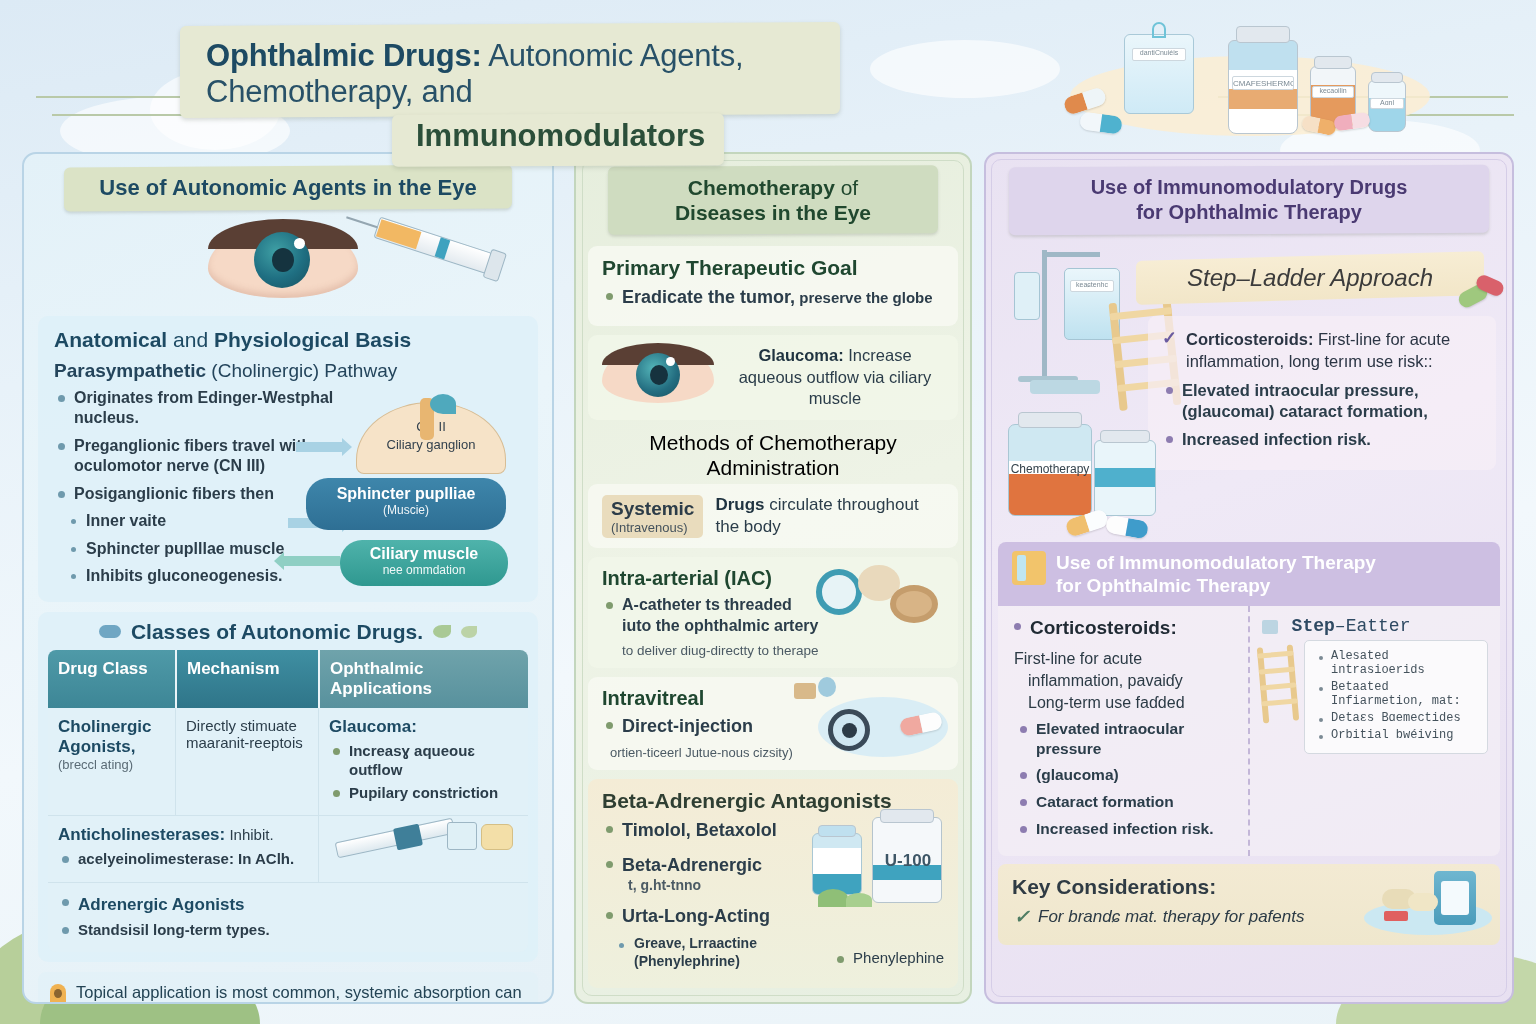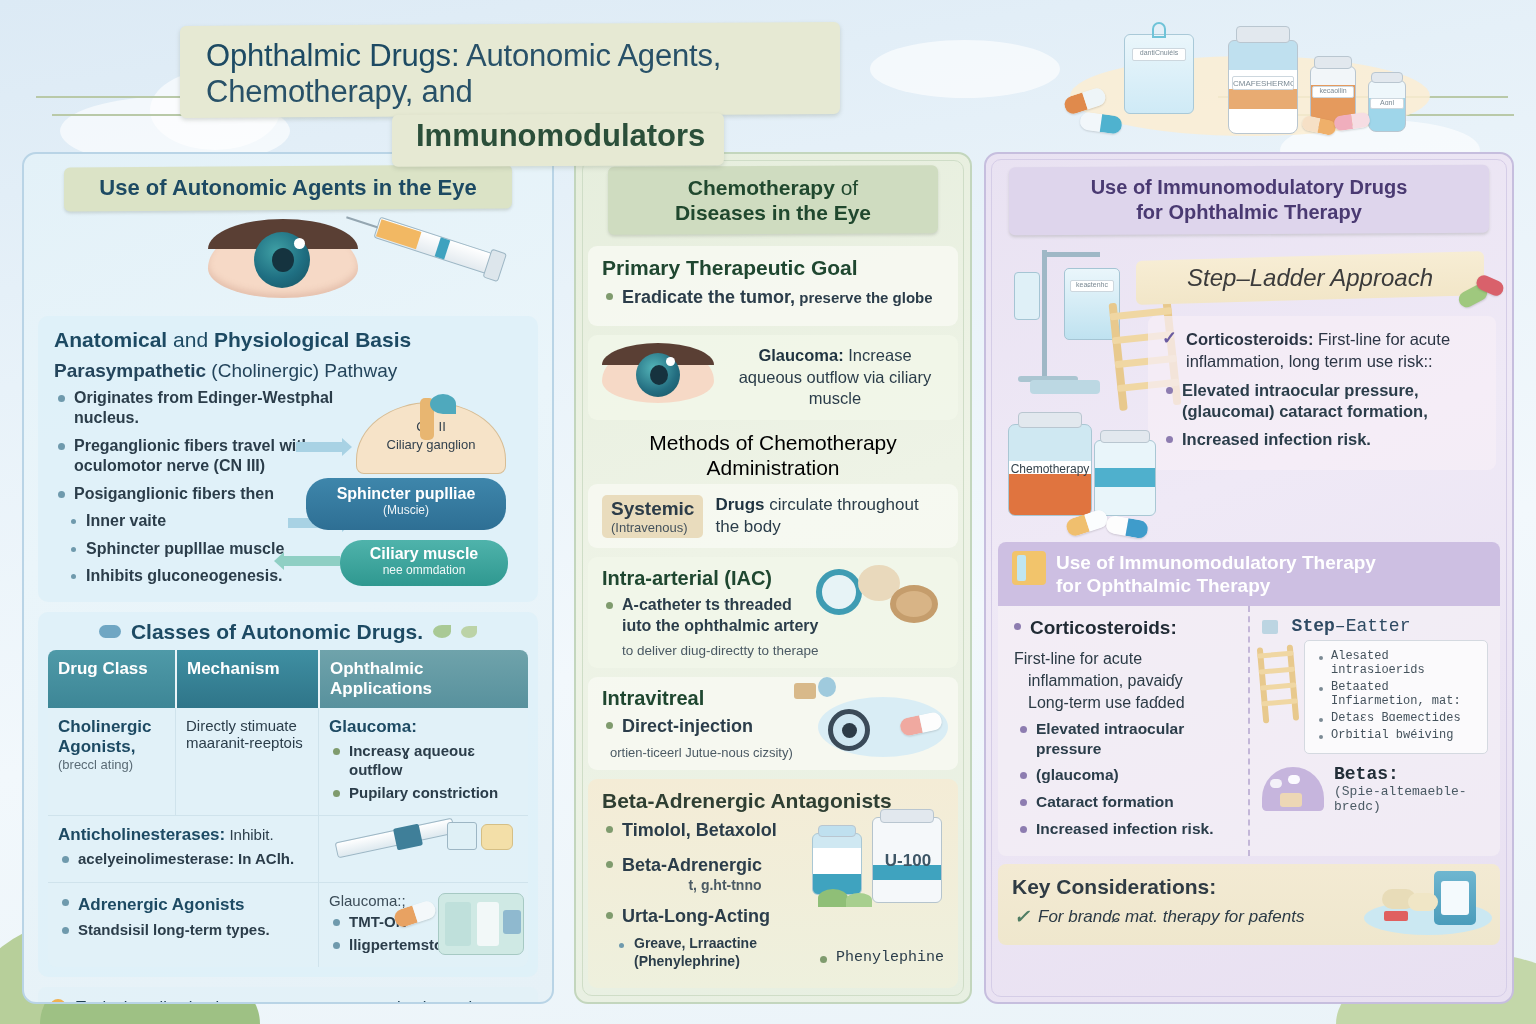--- a/index.html
+++ b/index.html
@@ -15,21 +15,21 @@
   .hill { position:absolute; border-radius:50% 50% 0 0 / 100% 100% 0 0; pointer-events:none; }
 
   
   .title-wrap { position:absolute; top:24px; left:180px; width:660px; z-index:6; }
   .title-band {
     background:#e6e9d3; border-radius:6px; padding:14px 26px 6px 26px;
     box-shadow:0 2px 4px rgba(120,130,110,.28);
     transform: skewY(-0.35deg);
   }
   .title-band .t1 { transform: skewY(0.35deg); font-size:31px; line-height:1.16; color:#285168; font-weight:400; letter-spacing:-.2px; }
-  .title-band .t1 b { font-weight:normal; color:#1d4a63; }
+  .title-band .t1 b { font-weight:bold; color:#1d4a63; }
   .title-band2 {
     background:#e6e9d3; border-radius:6px; margin-left:212px; margin-top:-2px;
     padding:4px 24px 12px 24px; width:332px;
     box-shadow:0 2px 4px rgba(120,130,110,.25); transform: skewY(-0.3deg);
   }
   .title-band2 span { transform: skewY(0.3deg); display:block; font-size:31px; font-weight:bold; color:#2b4f3a; }
   .deco-line { position:absolute; height:2px; background:#b9c9a8; }
 
   
   .col { position:absolute; top:152px; border-radius:14px; border:2px solid; overflow:hidden; }
@@ -340,36 +340,20 @@
         </div>
       </div>
 
       <div class="tr" style="border-bottom:none;">
         <div class="td" style="width:270px;">
           <ul>
               <li style="font-size:19px;"><b>Adrenergic Agonists</b></li>
               <li>Standsisil long-term types.</li>
             </ul>
         </div>
-        <div class="td c3" style="position:relative;">
-          <span style="font-size:15px;color:#3b4c58;">Glaucoma:;</span>
-          <ul style="margin-top:3px;width:110px;">
-            <li>TMT-ON</li>
-            <li>lligpertemston)</li>
-          </ul>
-          <div class="capsule" style="right:92px;top:22px;">
-              <i style="left:0;background:#e8a262;"></i>
-              <i style="left:50%;background:#f4f8fa;"></i>
-            </div>
-          <div style="position:absolute;right:4px;top:10px;width:86px;height:62px;background:#cfe9e4;border:1.5px solid #a6c9c3;border-radius:7px;">
-            <div style="position:absolute;left:6px;top:8px;width:26px;height:44px;background:#bfe0db;border-radius:3px;"></div>
-            <div style="position:absolute;left:38px;top:8px;width:22px;height:44px;background:#f2f8f8;border-radius:3px;"></div>
-            <div style="position:absolute;left:64px;top:16px;width:18px;height:24px;background:#8fb9cf;border-radius:3px;"></div>
-          </div>
-        </div>
       </div>
     </div>
   </div>
 
   <div class="footnote">
     <div class="bulb"></div>
     <p>Topical application is most common, systemic absorption can cause systemic side effects.</p>
   </div>
 </div>
 
@@ -453,31 +437,31 @@
       <div style="position:absolute;left:0px;top:-14px;width:18px;height:20px;border-radius:50%;background:#9fcadd;"></div>
     </div>
   </div>
 
   <div class="mcard cream2" style="position:relative;margin-top:6px;">
     <h3 class="sectg" style="font-size:21px;color:#2f3f33;">Beta-Adrenergic Antagonists</h3>
     <ul style="margin-top:6px;width:220px;">
       <li class="g" style="font-size:18px;">Timolol, Betaxolol</li>
       <li class="g" style="font-size:18px;margin-top:12px;">
         <span>Beta-Adrenergic</span>
-        <div style="font-size:14px;color:#4b5a64;margin-left:6px;text-align:center;">t,  g.ht-tnno</div>
+        <div style="font-size:14px;color:#4b5a64;margin-left:6px;">t,  g.ht-tnno</div>
       </li>
       <li class="g" style="font-size:18px;margin-top:10px;">
         <span>Urta-Long-Acting</span>
       </li>
       <li class="nested sm" style="margin-top:2px;">
         <span>Greave, Lrraactine</span>
         <div>(Phenylephrine)</div>
       </li>
     </ul>
-    <div style="position:absolute;right:14px;bottom:22px;font-size:15px;color:#2b3d4a;padding-left:18px;font-family:Liberation Mono, monospace;">
+    <div style="position:absolute;right:14px;bottom:22px;font-size:15px;color:#2b3d4a;padding-left:18px;">
       <span style="position:absolute;left:2px;top:7px;width:7px;height:7px;border-radius:50%;background:#7f9b6e;"></span>
       <span>Phenylephine</span>
     </div>
     <div style="position:absolute;right:6px;top:32px;width:140px;height:96px;">
       <div style="position:absolute;left:0;top:22px;width:50px;height:62px;border-radius:6px;background:linear-gradient(#cfe8f2 0 24%,#ffffff 24% 66%,#3fa3bf 66% 100%);border:1.5px solid #a9c7d4;"></div>
       <div class="cap" style="left:6px;top:14px;width:38px;height:12px;background:#bfe0ef;"></div>
       <div style="position:absolute;left:60px;top:6px;width:70px;height:86px;border-radius:6px;background:linear-gradient(#f5f8fa 0 56%,#3fa3bf 56% 74%,#f5f8fa 74% 100%);border:1.5px solid #b5c4cd;"></div>
       <div class="cap" style="left:68px;top:-2px;width:54px;height:14px;"></div>
       <div style="position:absolute;left:66px;top:40px;width:60px;text-align:center;font-size:17px;font-weight:bold;color:#3d5666;">U-100</div>
       <div style="position:absolute;left:6px;bottom:0;width:30px;height:18px;border-radius:50% 50% 0 0;background:#8fbf77;"></div>
@@ -590,31 +574,20 @@
             <div class="rung" style="top:38px;height:5px;"></div>
               <div class="rung" style="top:54px;height:5px;"></div>
           </div>
           <div class="inner-white" style="margin-left:42px;">
             <div class="mini-li">Alesated intrasioerids</div>
             <div class="mini-li">Betaated Infiarmetion, mat:</div>
             <div class="mini-li">Detaɛs Bɑemectides</div>
             <div class="mini-li">Orbitial bwéiving</div>
           </div>
         </div>
-        <div style="display:flex;align-items:center;gap:10px;margin-top:10px;">
-          <div style="width:62px;height:44px;border-radius:40px 40px 6px 6px;background:#c6b5dd;position:relative;flex:0 0 auto;">
-            <span style="position:absolute;left:8px;top:12px;width:12px;height:9px;border-radius:5px;background:#f3f1f8;"></span>
-            <span style="position:absolute;left:26px;top:8px;width:12px;height:9px;border-radius:5px;background:#fbfaff;"></span>
-            <span style="position:absolute;left:18px;top:26px;width:22px;height:14px;border-radius:3px;background:#edd7b5;"></span>
-          </div>
-          <div>
-            <div style="font-size:18px;font-weight:bold;color:#222e38;">Betas:</div>
-            <div style="font-size:13px;color:#4b5a64;">(Spie-altemaeble-bredc)</div>
-          </div>
-        </div>
       </div>
     </div>
   </div>
 
   <div class="key-box" style="position:relative;">
     <h4>Key Considerations:</h4>
     <div class="chk" style="font-style:italic;">
       <span>For brandɕ mat. therapy for pafents</span>
     </div>
     <div style="position:absolute;right:8px;bottom:10px;width:128px;height:64px;">

